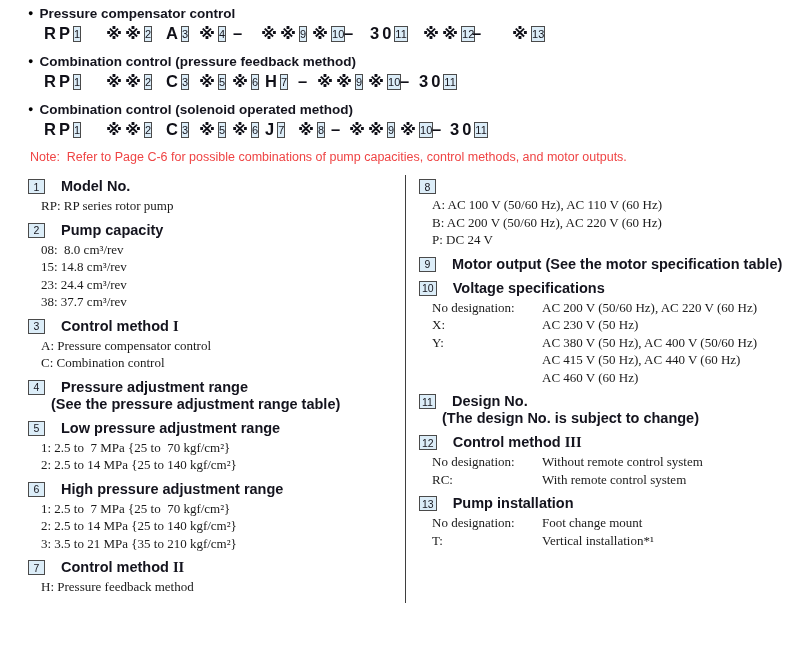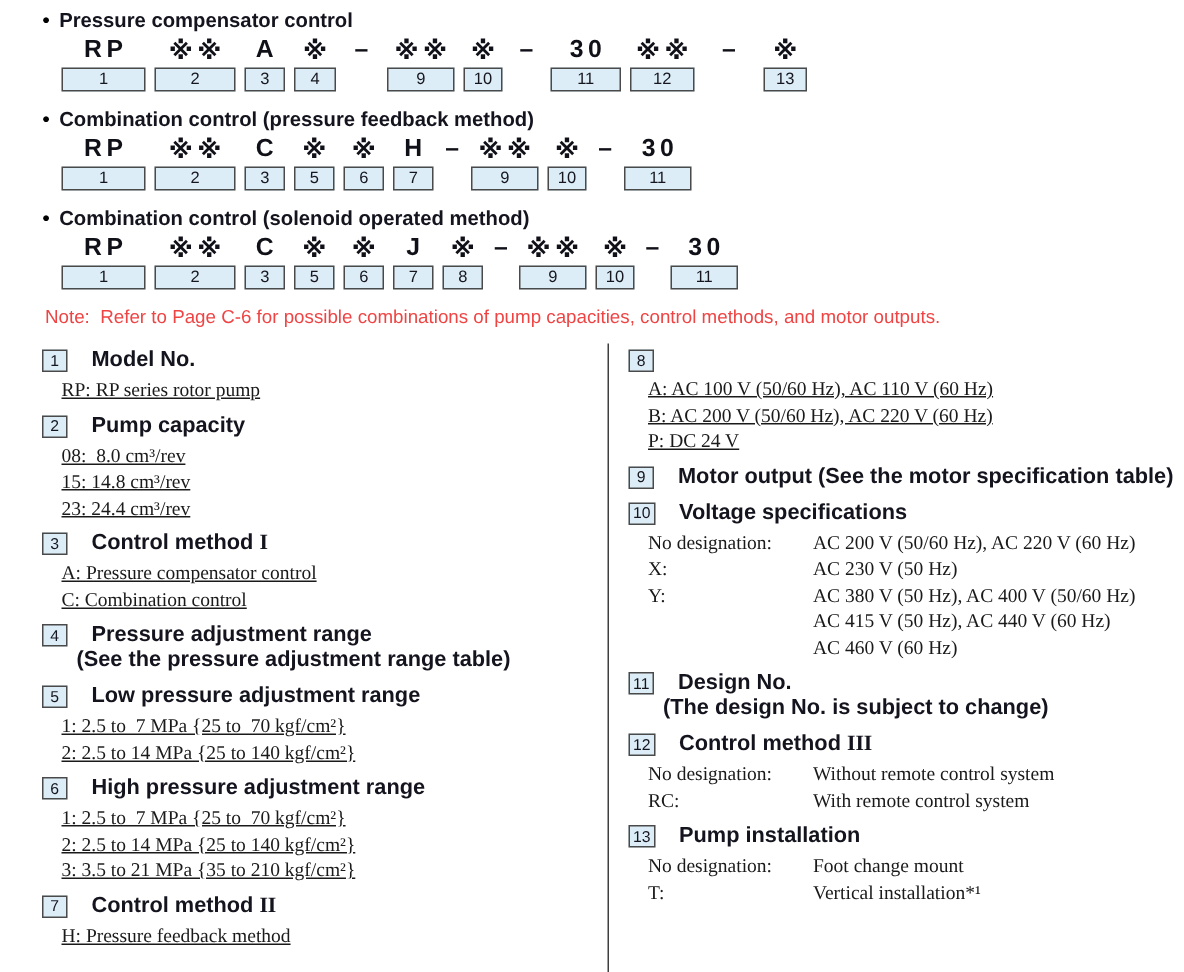--- a/index.html
+++ b/index.html
@@ -10,21 +10,21 @@
   html,body{background:#fff;}
   .page{
     width:789px;height:648px;overflow:hidden;background:var(--page-bg);
     padding:6px 0 0 28px;font-family:"Liberation Sans",sans-serif;color:var(--text);
   }
   
   .section{margin-bottom:11px;}
   .section-title{display:flex;align-items:center;font-weight:bold;font-size:13.5px;color:var(--heading);}
   .bullet{font-size:9px;margin-right:6px;color:#000;line-height:1;}
   .code-row{display:flex;gap:6px;margin:3px 0 0 13px;}
-  .code-col{display:flex;flex-direction:column;align-items:stretch;}
+  .code-col{display:flex;flex-direction:row;align-items:stretch;}
   .code-char{
     height:19px;display:flex;align-items:center;justify-content:center;
     font-family:"Liberation Sans","DejaVu Sans",sans-serif;
     font-weight:bold;font-size:16.5px;letter-spacing:3px;color:#101018;
     padding-left:3px; 
   }
   .num-box{
     height:16px;margin-top:2px;background:var(--box-fill);
     border:1px solid var(--box-border);
     display:flex;align-items:center;justify-content:center;
@@ -42,21 +42,21 @@
   .def-num{
     min-width:17px;height:15px;padding:0 2px;margin-top:1px;
     background:var(--box-fill);border:1px solid var(--box-border);
     display:flex;align-items:center;justify-content:center;
     font-size:10.5px;color:#16161e;flex-shrink:0;
   }
   .def-title{font-weight:bold;font-size:14.5px;color:var(--heading);margin-left:16px;white-space:nowrap;line-height:17px;}
   .def-roman{font-family:"Liberation Serif",serif;font-weight:bold;font-size:14.5px;color:var(--heading);margin-left:4px;line-height:17px;}
   .def-title2{font-weight:bold;font-size:14.5px;color:var(--heading);margin-left:23px;white-space:nowrap;line-height:17px;}
   .def-body{margin:2px 0 0 13px;font-family:"Liberation Serif",serif;font-size:13px;color:var(--text);}
-  .def-line{white-space:pre;line-height:17.5px;text-decoration:underline;}
+  .def-line{white-space:pre;line-height:17.5px;}
   .def-row{display:flex;line-height:17.5px;}
   .def-row-label{width:110px;flex-shrink:0;white-space:pre;}
   .def-row-value{white-space:pre;}
 </style>
 </head>
 <body>
 
 <div class="page">
   <div id="sections">
       <div class="section">
@@ -231,20 +231,21 @@
         </div>
         <div class="def-item">
           <div class="def-head">
             <span class="def-num">2</span>
             <span class="def-title">Pump capacity</span>
           </div>
           <div class="def-body">
             <div class="def-line">08:  8.0 cm³/rev</div>
             <div class="def-line">15: 14.8 cm³/rev</div>
             <div class="def-line">23: 24.4 cm³/rev</div>
+            <div class="def-line">38: 37.7 cm³/rev</div>
           </div>
         </div>
         <div class="def-item">
           <div class="def-head">
             <span class="def-num">3</span>
             <span class="def-title">Control method</span>
             <span class="def-roman">I</span>
           </div>
           <div class="def-body">
             <div class="def-line">A: Pressure compensator control</div>

